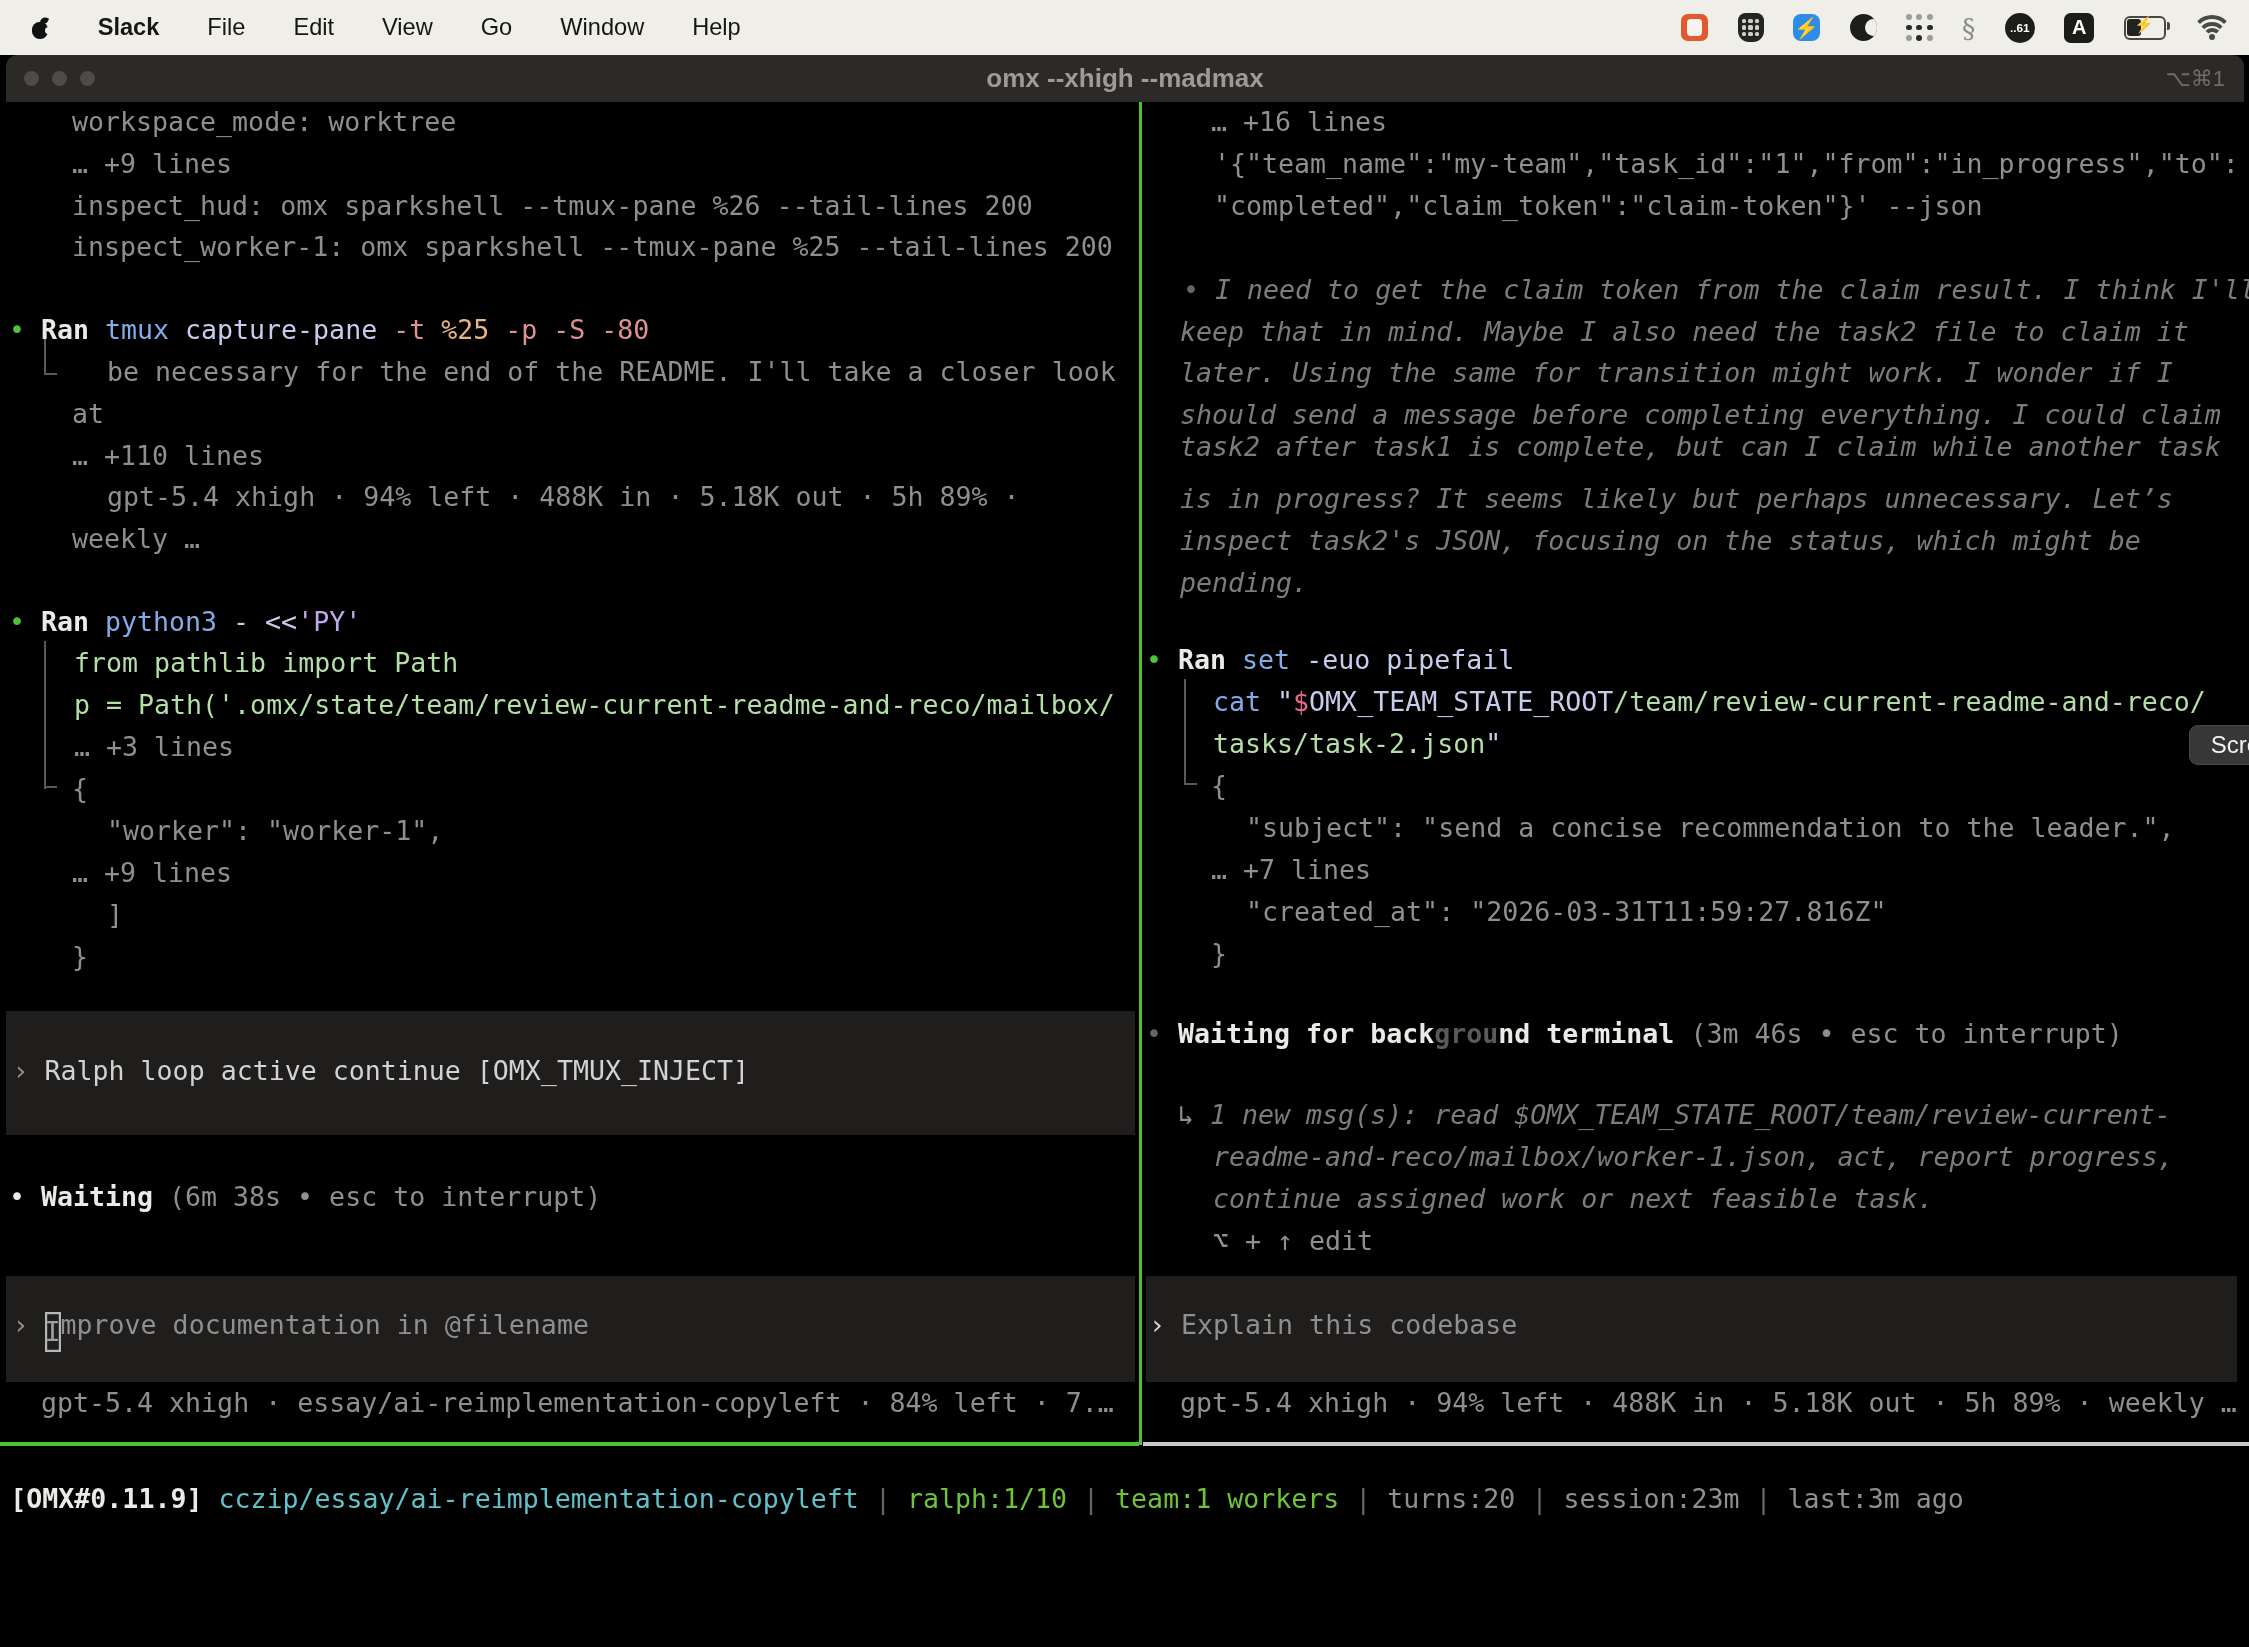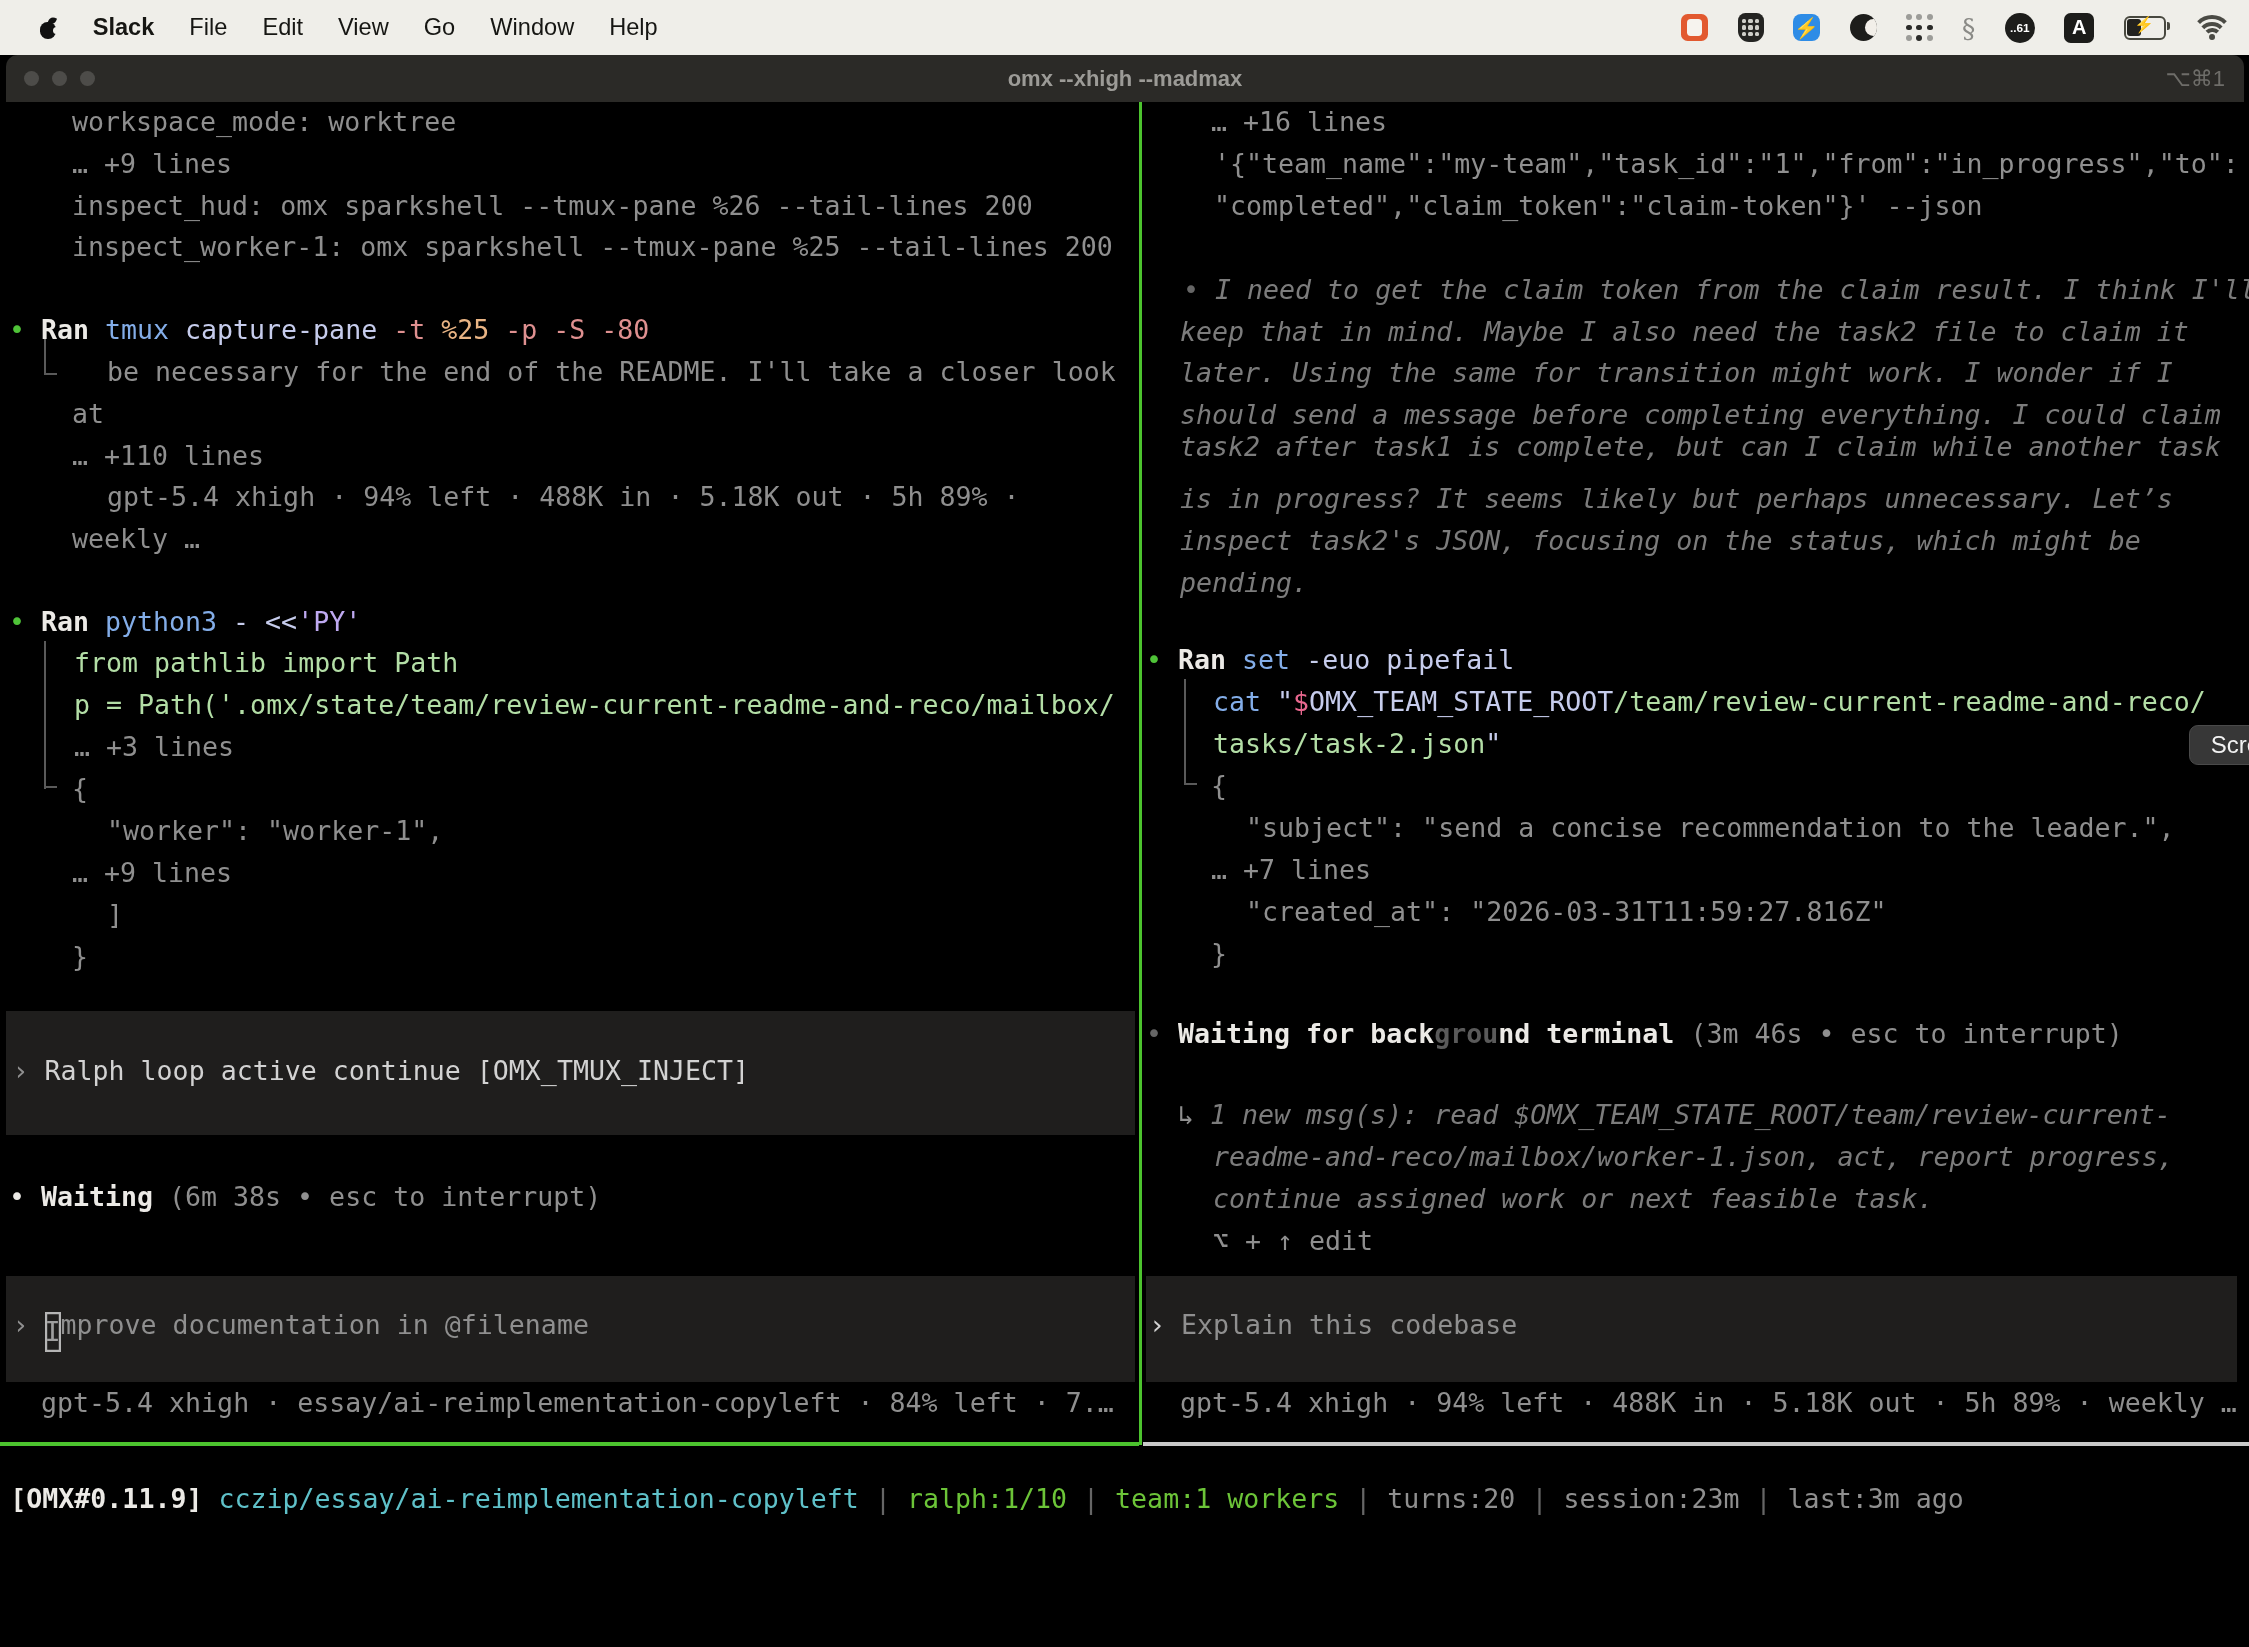--- a/index.html
+++ b/index.html
@@ -2,21 +2,21 @@
 <html style="font-size:11.8px"><head>
 <meta charset="utf-8">
 <style>
   html,body{margin:0;padding:0;}
   body{width:2250px;height:1648px;background:#000;position:relative;overflow:hidden;
        font-family:"DejaVu Sans Mono","DejaVu Sans",monospace;}
   
   .menubar{position:absolute;top:0;left:0;width:2250px;height:55px;background:#efeee9;
            display:flex;justify-content:space-between;align-items:center;
            font-family:"Liberation Sans",sans-serif;color:#161613;font-size:23.6px;}
-  .menu-left{display:flex;align-items:center;gap:35px;padding-left:40px;}
+  .menu-left{display:flex;align-items:center;gap:48px;padding-left:32px;}
   .menu-left .app{font-weight:bold;}
   .apple{width:17.7px;height:22px;position:relative;display:inline-block;}
   .apple:before{content:"";position:absolute;left:0;right:1.5px;top:5.9px;bottom:0;background:#111;
                 border-radius:46% 46% 48% 48%;}
   .apple:after{content:"";position:absolute;top:0px;left:8.9px;width:6.6px;height:6.6px;background:#111;
                border-radius:70% 0 70% 0;transform:rotate(25deg);}
   .apple i{position:absolute;right:-3px;top:10.3px;width:7.4px;height:7.4px;background:#efeee9;border-radius:50%;}
   .micons{display:flex;align-items:center;gap:29.5px;padding-right:20.7px;}
   .mi{display:inline-flex;align-items:center;justify-content:center;}
   .chat{width:27px;height:27px;background:#e2592f;border-radius:6.6px;}
@@ -43,21 +43,21 @@
   .wifi .a1{width:34px;height:34px;top:0;}
   .wifi .a2{width:22px;height:22px;top:6.6px;}
   .wifi .a3{width:10.3px;height:10.3px;top:13.3px;}
   .wifi .a4{width:5.9px;height:5.9px;background:#4a4a44;border:0;border-radius:50%;top:19px;}
   
   .titlebar{position:absolute;top:55px;left:5.9px;right:5.9px;height:47px;background:#2b2a27;
             border-radius:11.8px 11.8px 0 0;font-family:"Liberation Sans",sans-serif;}
   .tl{position:absolute;left:17.7px;top:15.5px;display:flex;gap:12.5px;}
   .tl i{width:15.5px;height:15.5px;border-radius:50%;background:#4d4c49;}
   .wtitle{position:absolute;left:0;right:0;top:0;height:47px;line-height:47px;text-align:center;
-          color:#9c9b97;font-size:22px;font-weight:bold;}
+          color:#9c9b97;font-size:26px;font-weight:bold;}
   .wshort{position:absolute;right:19px;top:0;height:47px;line-height:47px;color:#6e6d69;font-size:22px;}
   
   #layer{position:absolute;inset:0;}
   .band{position:absolute;background:#1f1e1d;}
   .vdiv{position:absolute;left:1139px;top:102px;width:3px;height:1343px;background:#4cc32e;}
   .hdiv-l{position:absolute;left:0;top:1442px;width:1139px;height:3.7px;background:#4cc32e;}
   .hdiv-r{position:absolute;left:1143px;top:1442px;right:0;height:3.7px;background:#c9c9c9;}
   .guide{position:absolute;background:#5a5a5a;}
   .tline{position:absolute;white-space:pre;font-size:26.6px;line-height:41px;}
   .c-gray{color:#8f8f8f;}

